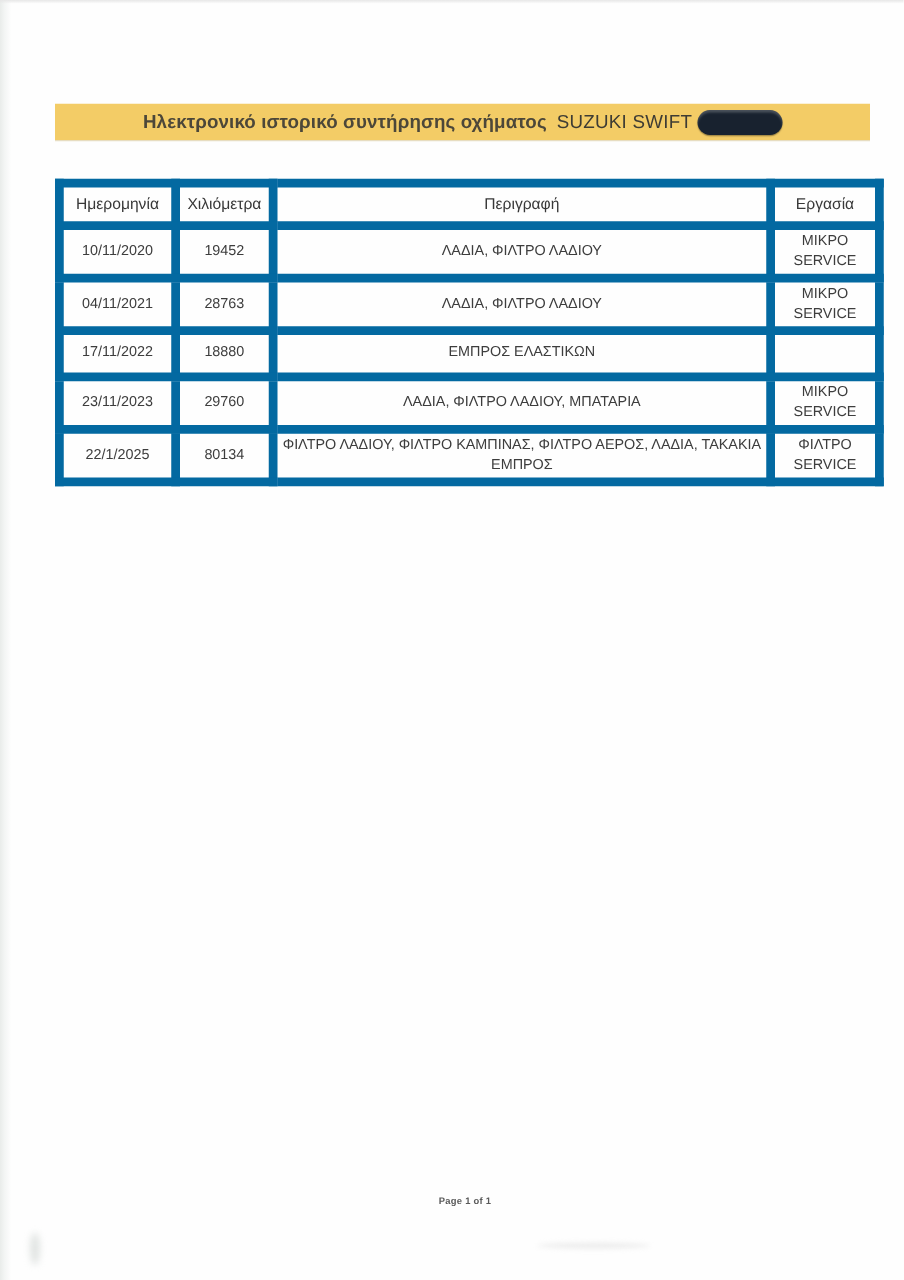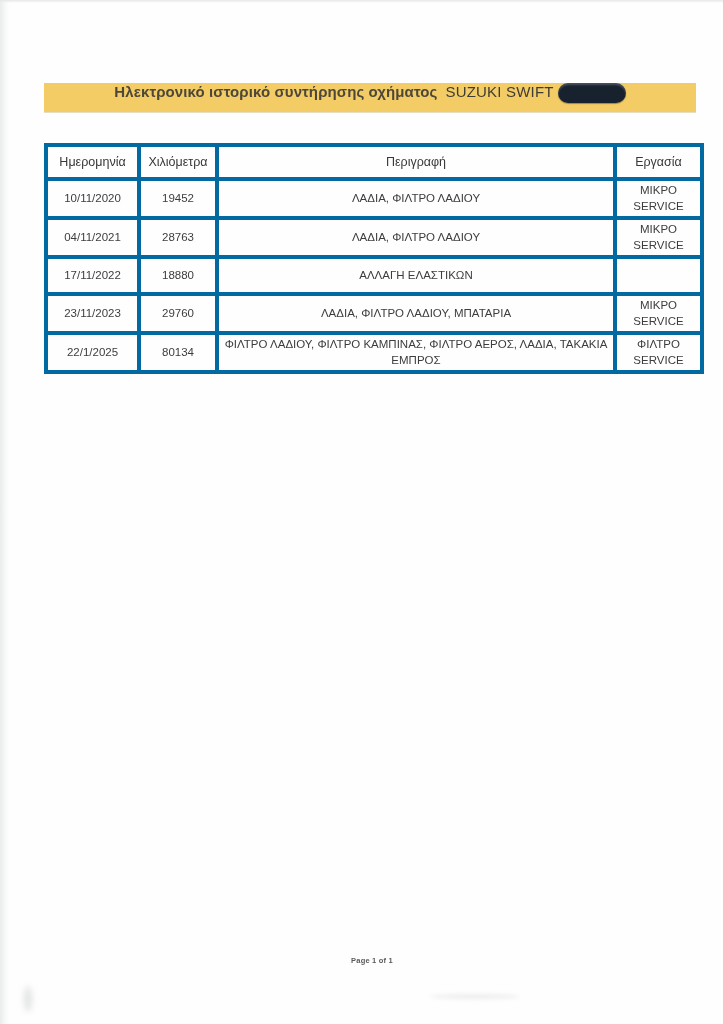--- a/index.html
+++ b/index.html
@@ -42,21 +42,21 @@
     opacity: 0.5;
   }
   
   .title-bar {
     position: absolute;
     left: 44px; top: 83px;
     width: 652px; height: 29px;
     background: #f3cc66;
     box-shadow: 0 1px 0 rgba(190,160,80,0.35);
     display: flex;
-    align-items: flex-start;
+    align-items: center;
     justify-content: center;
     gap: 8px;
   }
   .title-text {
     font-size: 15px;
     font-weight: bold;
     color: #4c4739;
     letter-spacing: 0.1px;
   }
   .vehicle-text {
@@ -75,21 +75,21 @@
   }
   
   table.maint {
     position: absolute;
     left: 44px; top: 143px;
     width: 656px;
     border-collapse: collapse;
     table-layout: fixed;
   }
   table.maint th, table.maint td {
-    border: 4px solid #0369a1;
+    border: 7px solid #0369a1;
     text-align: center;
     vertical-align: middle;
     color: #3d3d3d;
     padding: 2px 4px;
     line-height: 1.35;
   }
   table.maint th {
     height: 34px;
     font-size: 12.5px;
     font-weight: normal;
@@ -155,21 +155,21 @@
       <td class="col-date">04/11/2021</td>
       <td class="col-km">28763</td>
       <td class="col-desc">ΛΑΔΙΑ, ΦΙΛΤΡΟ ΛΑΔΙΟΥ</td>
       <td class="col-work">ΜΙΚΡΟ SERVICE</td>
     </tr>
 
 
     <tr>
       <td class="col-date">17/11/2022</td>
       <td class="col-km">18880</td>
-      <td class="col-desc">ΑΛΛΑΓΗ ΕΛΑΣΤΙΚΩΝ</td>
+      <td class="col-desc">ΕΜΠΡΟΣ ΕΛΑΣΤΙΚΩΝ</td>
       <td class="col-work"></td>
     </tr>
 
 
     <tr>
       <td class="col-date">23/11/2023</td>
       <td class="col-km">29760</td>
       <td class="col-desc">ΛΑΔΙΑ, ΦΙΛΤΡΟ ΛΑΔΙΟΥ, ΜΠΑΤΑΡΙΑ</td>
       <td class="col-work">ΜΙΚΡΟ SERVICE</td>
     </tr>

